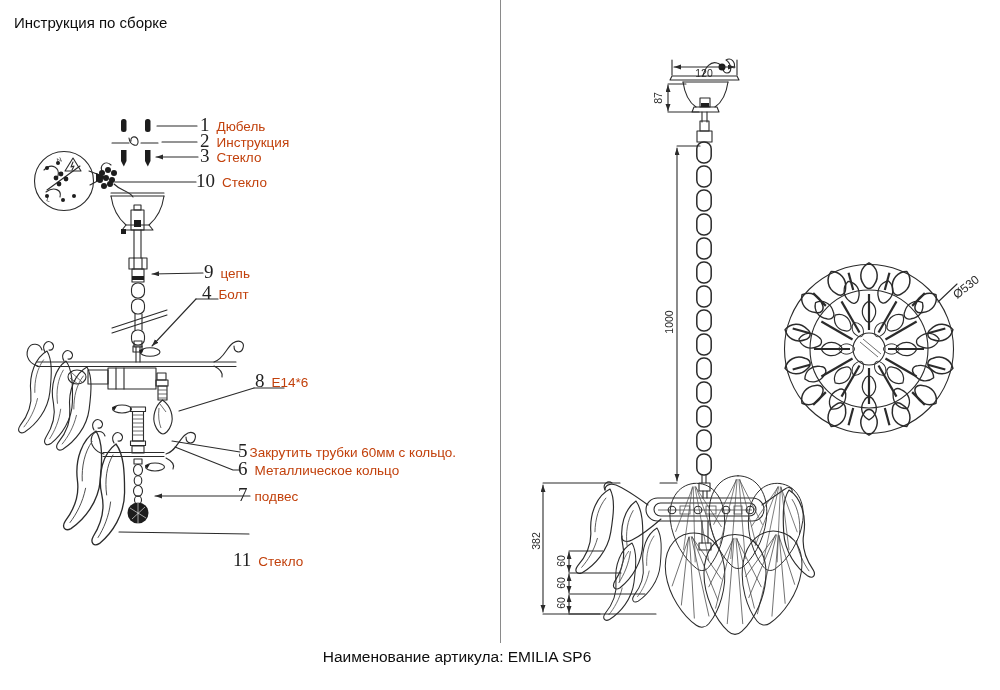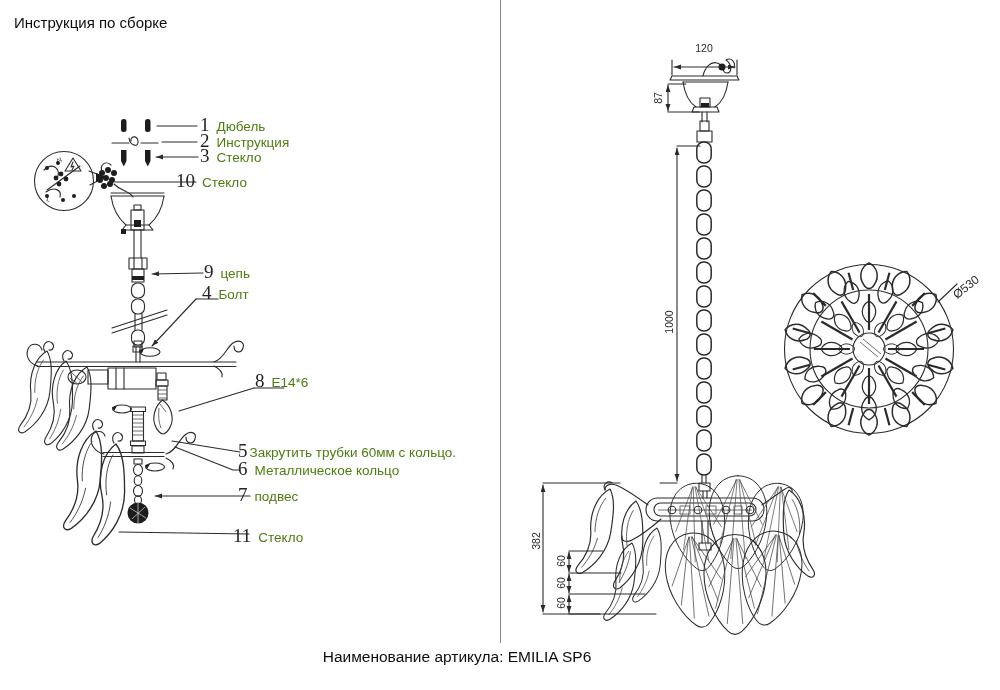--- a/index.html
+++ b/index.html
@@ -9,21 +9,21 @@
   .ln{fill:none;stroke:#2b2b2b;stroke-width:1.1;stroke-linecap:round;stroke-linejoin:round}
   .ln2{fill:none;stroke:#2b2b2b;stroke-width:1.5;stroke-linecap:round}
   .thin{fill:none;stroke:#4a4a4a;stroke-width:.8}
   .blk{fill:#1d1d1d;stroke:none}
   .spoke{stroke:#2b2b2b;stroke-width:2.2;fill:none}
   .tt{font:6.5px "Liberation Sans",sans-serif;fill:#222}
   .title{position:absolute;font-size:15px;color:#0d0d0d;white-space:nowrap}
   .part{position:absolute;display:flex;align-items:baseline;gap:7px;white-space:nowrap}
   .part.tight{gap:2px}
   .pnum{font-family:"Liberation Serif",serif;font-size:19px;color:#222;line-height:1}
-  .plab{font-size:13.5px;color:#4d7c0f}
+  .plab{font-size:13.5px;color:#c2410c}
   .dimlab{position:absolute;font-size:10.5px;color:#2a2a2a;white-space:nowrap;
           transform:translate(-50%,-50%)}
   .rot90{transform:translate(-50%,-50%) rotate(-90deg)}
   .rotd{transform:translate(-50%,-50%) rotate(-38deg);font-size:12px}
   #divider{position:absolute;left:500px;top:0;width:1px;height:643px;background:#8a8a8a}
   #footer{position:absolute;left:0;top:648px;width:914px;text-align:center;
           font-size:15.5px;color:#0d0d0d}
 </style>
 </head>
 <body>
@@ -365,21 +365,21 @@
   <span class="plab">Дюбель</span>
 </div>
 <div class="part" style="left:200px;top:131px">
   <span class="pnum">2</span>
   <span class="plab">Инструкция</span>
 </div>
 <div class="part" style="left:200px;top:146px">
   <span class="pnum">3</span>
   <span class="plab">Стекло</span>
 </div>
-<div class="part" style="left:176px;top:171px">
+<div class="part" style="left:196px;top:171px">
   <span class="pnum">10</span>
   <span class="plab">Стекло</span>
 </div>
 <div class="part" style="left:204px;top:262px">
   <span class="pnum">9</span>
   <span class="plab">цепь</span>
 </div>
 <div class="part" style="left:202px;top:283px">
   <span class="pnum">4</span>
   <span class="plab">Болт</span>
@@ -393,26 +393,26 @@
   <span class="plab">Закрутить трубки 60мм с кольцо.</span>
 </div>
 <div class="part" style="left:238px;top:459px">
   <span class="pnum">6</span>
   <span class="plab">Металлическое кольцо</span>
 </div>
 <div class="part" style="left:238px;top:485px">
   <span class="pnum">7</span>
   <span class="plab">подвес</span>
 </div>
-<div class="part" style="left:233px;top:526px">
+<div class="part" style="left:233px;top:550px">
   <span class="pnum">11</span>
   <span class="plab">Стекло</span>
 </div>
 
-<div class="dimlab" style="left:704px;top:48px">120</div>
+<div class="dimlab" style="left:704px;top:73px">120</div>
 <div class="dimlab rot90" style="left:658px;top:98px">87</div>
 <div class="dimlab rot90" style="left:669px;top:322px">1000</div>
 <div class="dimlab rot90" style="left:536px;top:541px">382</div>
 <div class="dimlab rot90" style="left:561px;top:561px">60</div>
 <div class="dimlab rot90" style="left:561px;top:583px">60</div>
 <div class="dimlab rot90" style="left:561px;top:603px">60</div>
 <div class="dimlab rotd" style="left:966px;top:287px">Ø530</div>
 
 <div id="footer">Наименование артикула: EMILIA SP6</div>
 

